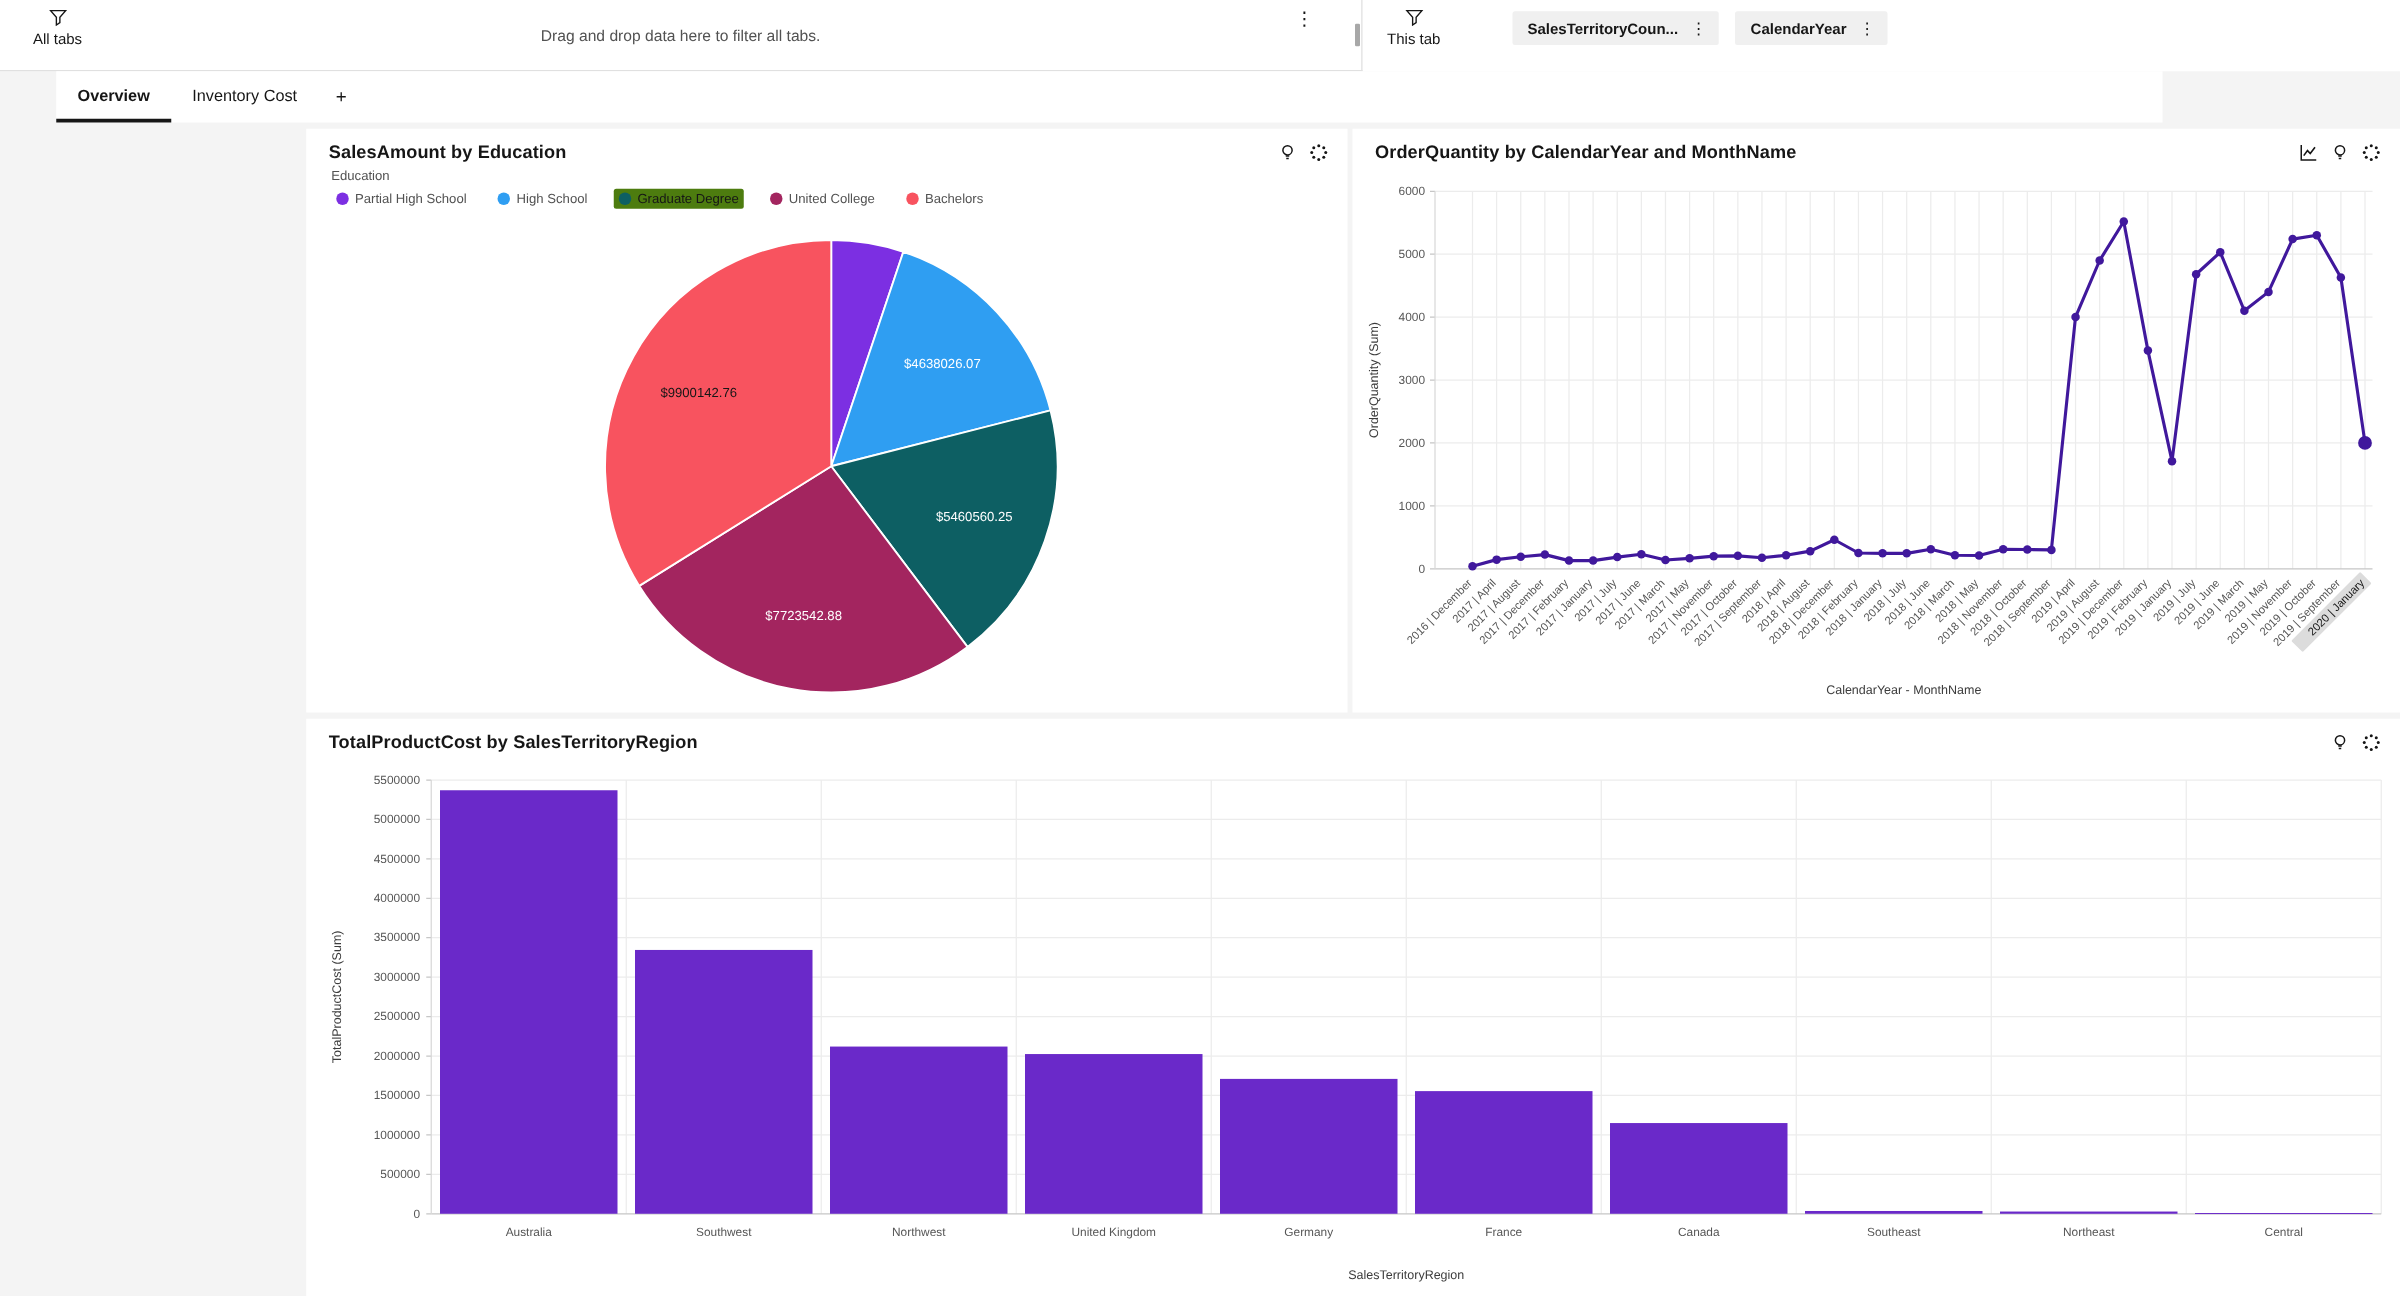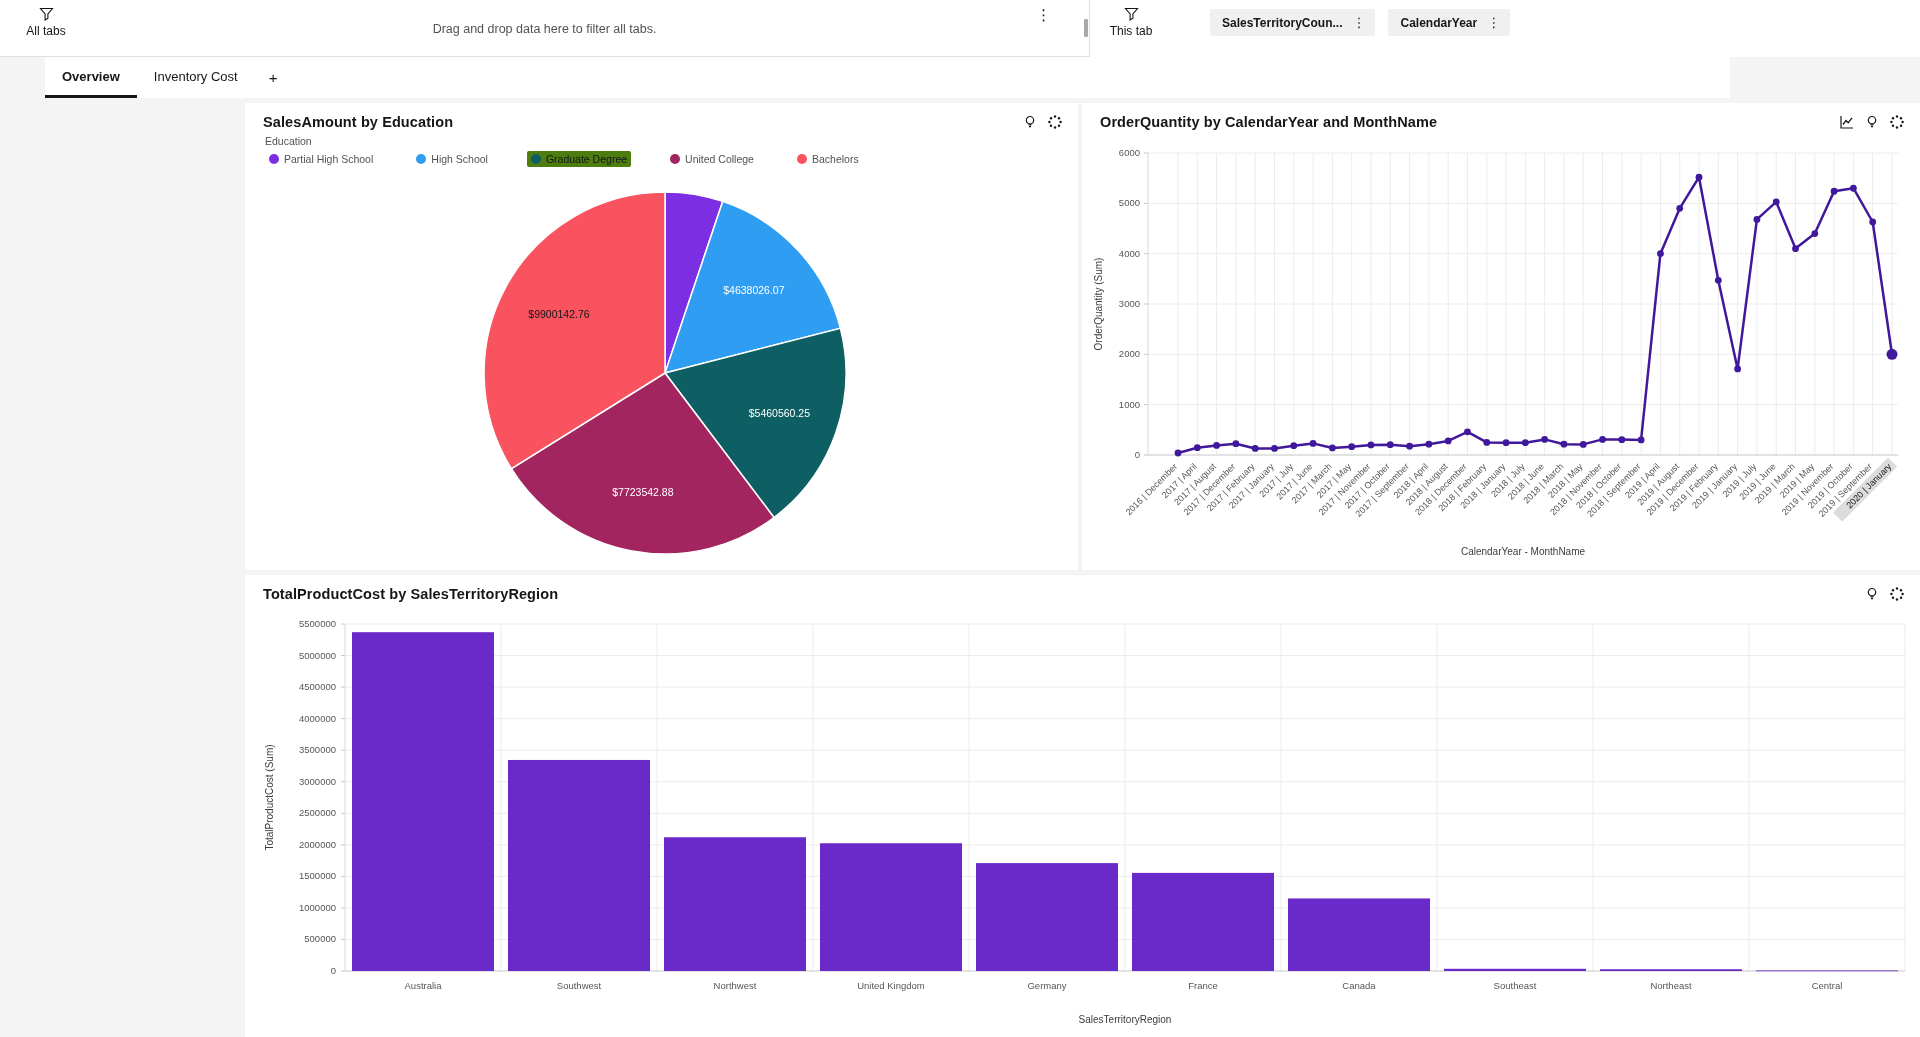--- a/index.html
+++ b/index.html
@@ -32,21 +32,21 @@
   .tab.active { font-weight: 700; border-bottom: 3px solid #161616; }
   .tab-add { padding: 0 14px; display: flex; align-items: center; font-size: 15px;
     color: #161616; cursor: pointer; }
   .card { position: absolute; background: #fff; }
   .card-title { position: absolute; left: 18px; top: 11px; font-size: 14.5px; font-weight: 700;
     color: #161616; letter-spacing: .1px; text-align: center; }
   .card-icons { position: absolute; right: 15px; top: 11px; display: flex; gap: 9px; }
   .card-icons span { cursor: pointer; display: inline-flex; }
   .legend { position: absolute; left: 20px; top: 32px; }
   .legend-title { font-size: 10.5px; color: #525252; margin-bottom: 4px; }
-  .legend-items { display: flex; align-items: center; gap: 35px; }
+  .legend-items { display: flex; align-items: center; gap: 17px; }
   .legend-item { display: flex; align-items: center; gap: 5px; font-size: 10.5px;
     color: #525252; cursor: pointer; padding: 2px 4px; border-radius: 2px; }
   .legend-item.hl { background: #4d7c0f; color: #161616; }
   .legend-dot { width: 10px; height: 10px; border-radius: 50%; flex: 0 0 auto; }
   svg text { font-family: "Liberation Sans", sans-serif; }
 </style>
 </head>
 <body>
 
 <div class="topbar">

